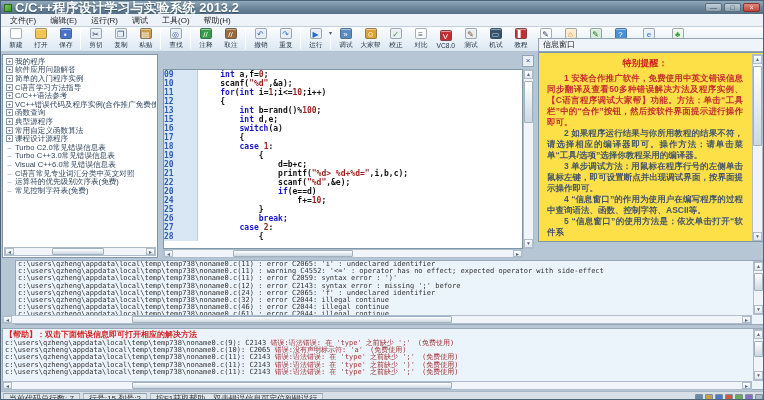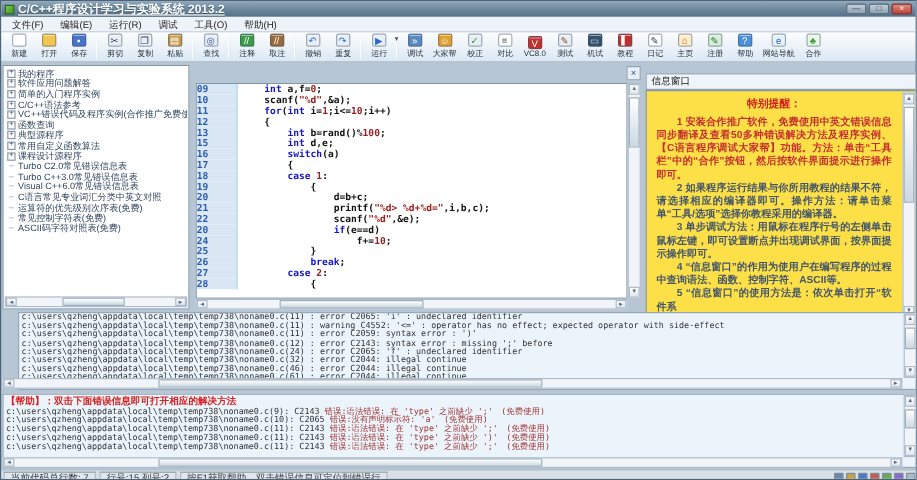--- a/index.html
+++ b/index.html
@@ -5,21 +5,21 @@
   * { margin:0; padding:0; box-sizing:border-box; }
   html,body { width:764px; height:400px; overflow:hidden; }
   body { font-family:"Liberation Sans","DejaVu Sans",sans-serif; }
   #root { position:relative; width:764px; height:400px; background:#b6c6d4; border:1px solid #4c6378; overflow:hidden; }
 
   
   .titlebar { position:absolute; left:0; top:0; width:762px; height:13px;
     background:linear-gradient(180deg,#8fa8ba 0%,#6c8599 55%,#54708a 100%);
     display:flex; align-items:center; padding:0 3px; }
   .app-ico { width:8px; height:8px; background:linear-gradient(135deg,#7ec84a,#3a9a2a); border:1px solid #2a6a1a; margin-right:3px; }
-  .title { color:#fff; font-size:10px; font-weight:bold; text-shadow:0 1px 1px #33505f; white-space:nowrap;text-decoration:underline; }
+  .title { color:#fff; font-size:13px; font-weight:bold; text-shadow:0 1px 1px #33505f; white-space:nowrap; }
   .winbtns { margin-left:auto; display:flex; gap:2px; }
   .wb { width:17px; height:9px; font-size:7px; line-height:8px; text-align:center; color:#fff;
     border:1px solid #5d6f7d; border-radius:2px; background:linear-gradient(180deg,#c3d0da,#8da0af); color:#36475a; }
   .wb.close { background:linear-gradient(180deg,#e08a80,#c0443a); color:#fff; border-color:#8d2f28; }
 
   
   .menubar { position:absolute; left:0; top:13px; width:762px; height:13px; background:#eef3f9;
     border-bottom:1px solid #c3d1de; display:flex; align-items:center; padding-left:2px; }
   .menu-item { font-size:8px; color:#222; padding:0 7px; white-space:nowrap; }
 
@@ -64,21 +64,21 @@
     font:bold 8px "DejaVu Sans Mono",monospace; text-align:left; padding-right:5px; line-height:9px; }
   .cd { font:bold 8px "DejaVu Sans Mono",monospace; line-height:9px; color:#111; white-space:pre; padding-left:3px; }
   .cd .kw { color:#1414c8; }
   .cd .str, .cd .num { color:#9b2020; }
   .ed-vscroll { left:360px; top:15px; height:180px; }
   .ed-hscroll { left:0; top:195px; width:360px; }
   .close-info { position:absolute; left:521px; top:54px; width:12px; height:12px; background:#e9eff5;
     border:1px solid #8fa5b5; color:#2255aa; font-size:8px; line-height:10px; text-align:center; }
 
   
-  .info { position:absolute; left:537px; top:60px; width:226px; height:228px;text-decoration:underline; }
+  .info { position:absolute; left:537px; top:37px; width:226px; height:228px;text-decoration:underline; }
   .info-title { position:absolute; left:0; top:0; width:226px; height:14px; background:#eef4fa;
     border:1px solid #8fa5b5; font-size:8px; line-height:12px; padding-left:4px; color:#111; }
   .info-body { position:absolute; left:0; top:14px; width:226px; height:190px; background:#fde047; border:1px solid #8097a8; overflow:hidden; }
   .info-text { position:absolute; left:8px; top:4px; width:196px; }
   .info-h { text-align:center; color:#d02020; font-size:9px; font-weight:bold; margin-bottom:3px; }
   .info-p { font-size:8.5px; line-height:11px; font-weight:bold; text-indent:17px; text-align:justify; }
   .info-p.red { color:#c43030; }
   .info-p.normal { color:#44566b; }
   .info-vscroll { left:213px; top:1px; height:188px; }
 
@@ -251,20 +251,24 @@
         <div class="tree-row">
           <span class="tree-box">+</span>
           <span class="tree-lb">软件应用问题解答</span>
         </div>
         <div class="tree-row">
           <span class="tree-box">+</span>
           <span class="tree-lb">简单的入门程序实例</span>
         </div>
         <div class="tree-row">
           <span class="tree-box">+</span>
+          <span class="tree-lb">C语言学习方法指导</span>
+        </div>
+        <div class="tree-row">
+          <span class="tree-box">+</span>
           <span class="tree-lb">C/C++语法参考</span>
         </div>
         <div class="tree-row">
           <span class="tree-box">+</span>
           <span class="tree-lb">VC++错误代码及程序实例(合作推广免费使用</span>
         </div>
         <div class="tree-row">
           <span class="tree-box">+</span>
           <span class="tree-lb">函数查询</span>
         </div>
@@ -296,24 +300,20 @@
           <span class="tree-tick">–</span>
           <span class="tree-lb">C语言常见专业词汇分类中英文对照</span>
         </div>
         <div class="tree-row">
           <span class="tree-tick">–</span>
           <span class="tree-lb">运算符的优先级别次序表(免费)</span>
         </div>
         <div class="tree-row">
           <span class="tree-tick">–</span>
           <span class="tree-lb">常见控制字符表(免费)</span>
-        </div>
-        <div class="tree-row">
-          <span class="tree-tick">–</span>
-          <span class="tree-lb">ASCII码字符对照表(免费)</span>
         </div>
       </div>
     <div class="hscroll" style="left:1px; bottom:1px; width:152px;">
       <div class="sb-btn">◄</div>
       <div class="sb-thumb" style="width:52px; margin-left:38px;"></div>
       <div class="sb-btn" style="margin-left:auto;">►</div>
     </div>
   </div>
 
   <div class="editor">

